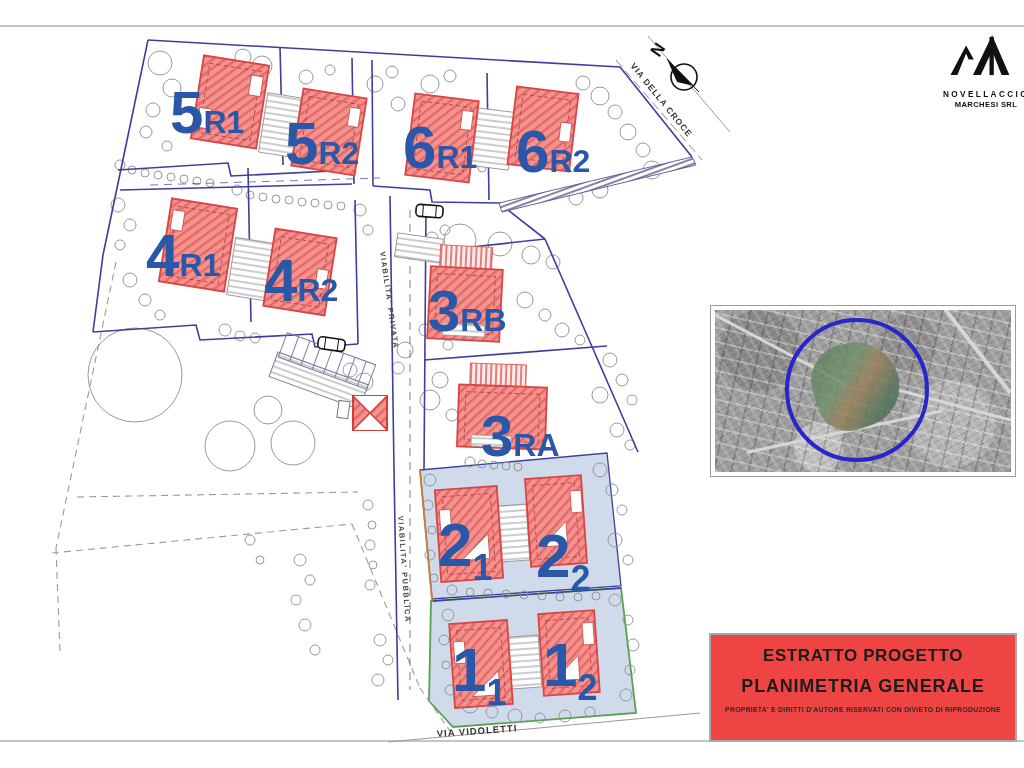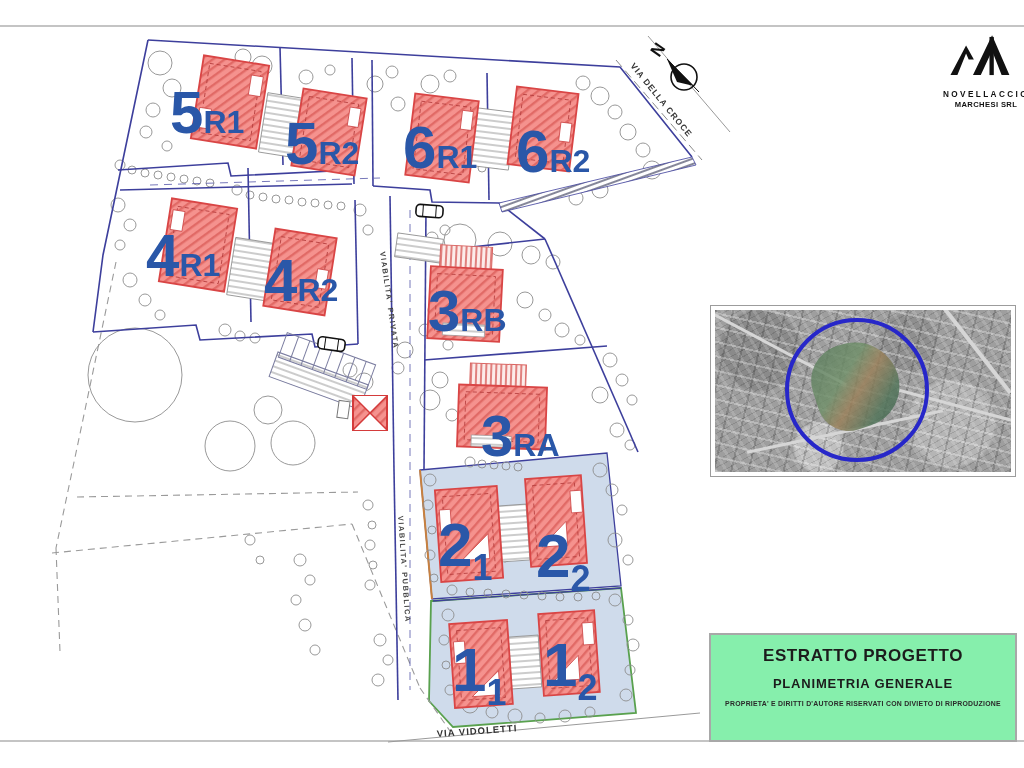--- a/index.html
+++ b/index.html
@@ -22,24 +22,24 @@
       radial-gradient(circle at 80% 70%, #b5b5b5 0 16%, rgba(0,0,0,0) 17%),
       radial-gradient(circle at 65% 20%, #8f8f8f 0 12%, rgba(0,0,0,0) 13%),
       radial-gradient(circle at 35% 85%, #c0c0c0 0 10%, rgba(0,0,0,0) 11%);}
   .aerial-road{position:absolute;background:#d6d6d6;}
   .site-blob{position:absolute;left:98px;top:32px;width:86px;height:86px;
       background:linear-gradient(140deg,#587a5c 0%,#6f8f68 38%,#9a7f58 55%,#4f7357 78%,#3f6350 100%);
       border-radius:48% 60% 55% 42%;transform:rotate(-18deg);opacity:.82;}
   .site-circle{position:absolute;left:70px;top:8px;width:144px;height:144px;border-radius:50%;
       border:4px solid #2727c9;box-sizing:border-box;}
   
-  .titlebox{position:absolute;left:709px;top:633px;width:308px;height:109px;background:#86efac;
+  .titlebox{position:absolute;left:709px;top:633px;width:308px;height:109px;background:#ef4444;
       border:2px solid #a8a8a8;box-sizing:border-box;text-align:center;color:#1c1c1c;}
   .titlebox .t1{font-size:17px;font-weight:bold;letter-spacing:.6px;line-height:1.22;margin-top:11px;}
-  .titlebox .t2{font-size:13px;font-weight:bold;letter-spacing:.8px;margin-top:9px;}
+  .titlebox .t2{font-size:18px;font-weight:bold;letter-spacing:.8px;margin-top:9px;}
   .titlebox .t3{font-size:6.9px;font-weight:bold;letter-spacing:.25px;margin-top:9px;color:#2a2a2a;}
   
   .logo{position:absolute;left:938px;top:28px;width:96px;text-align:center;color:#111;}
   .logo .l1{font-size:8.2px;font-weight:bold;letter-spacing:2.4px;margin-top:2px;white-space:nowrap;}
   .logo .l2{font-size:7.6px;font-weight:bold;letter-spacing:.4px;margin-top:1px;white-space:nowrap;}
 </style>
 </head>
 <body>
 
 <div class="page">

